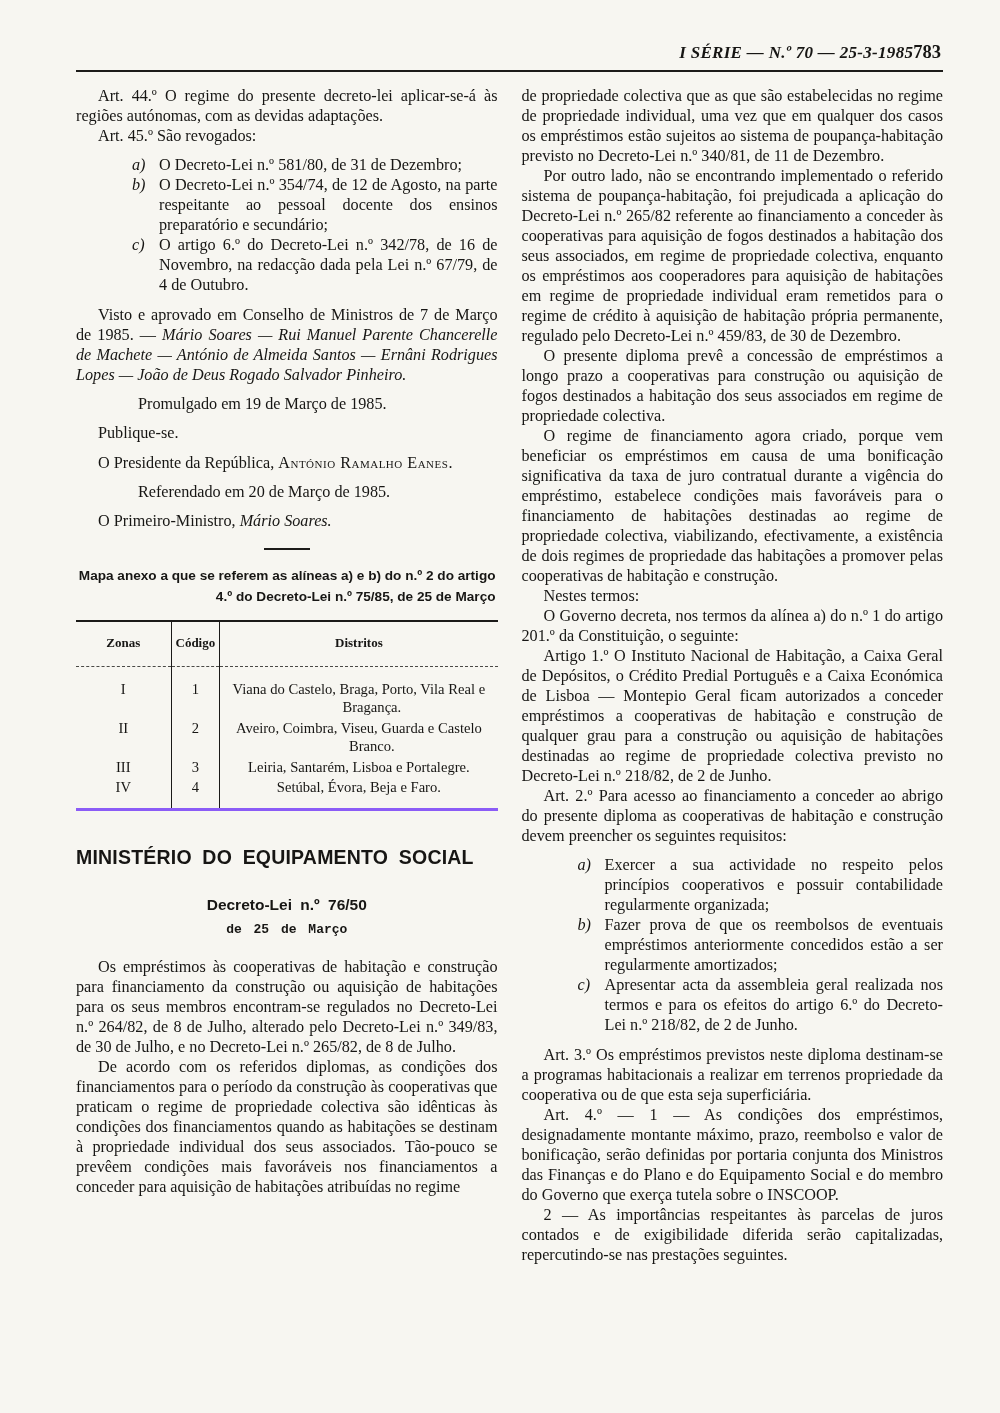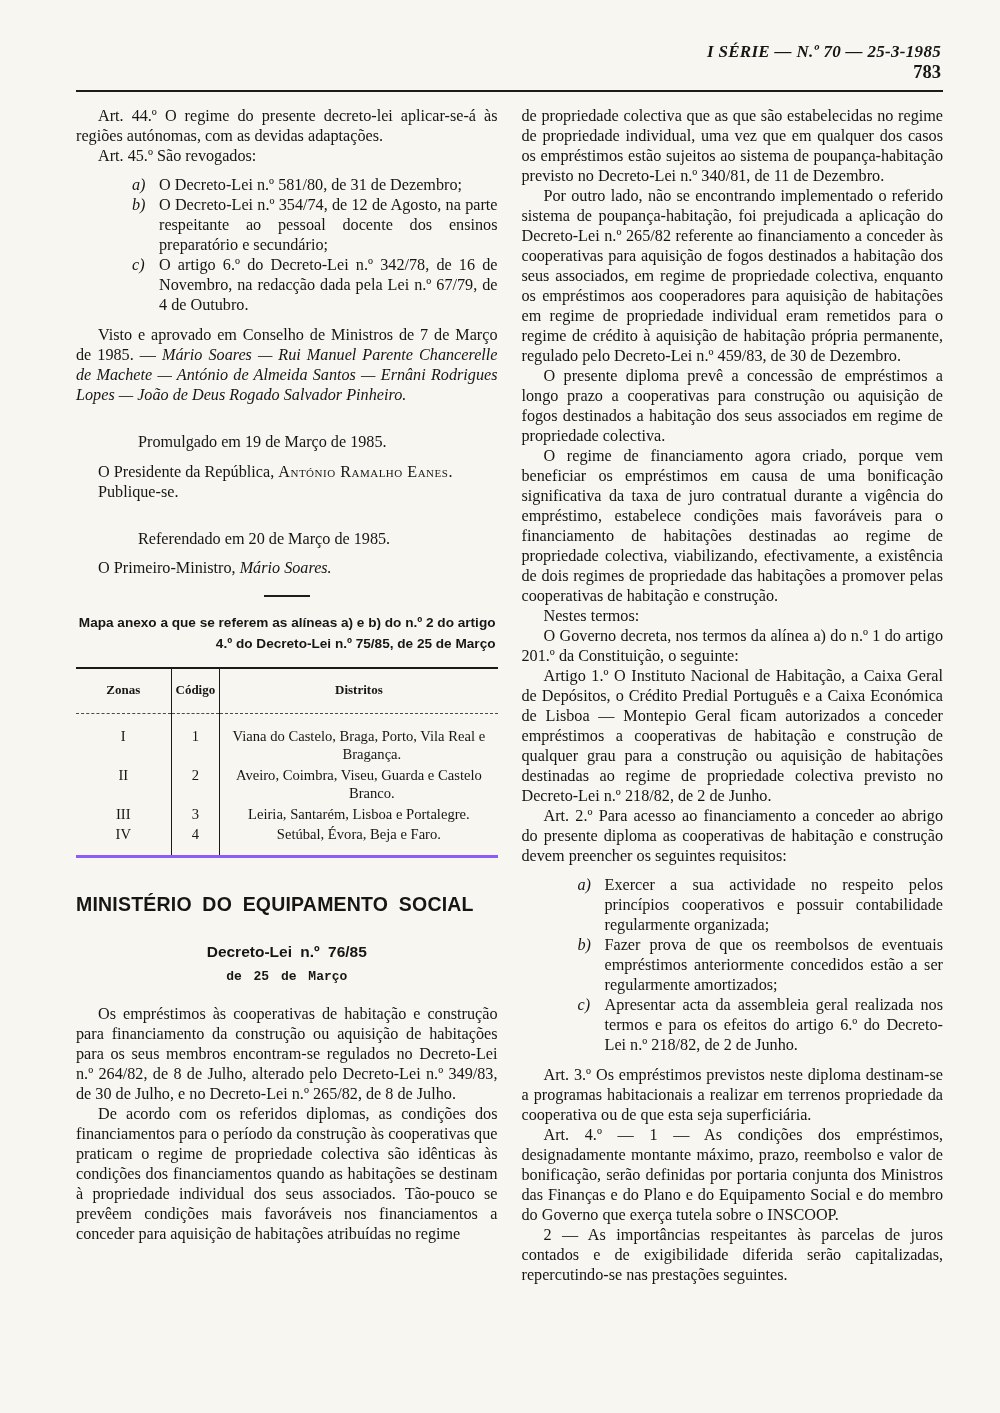--- a/index.html
+++ b/index.html
@@ -7,37 +7,37 @@
   body {
     width:1000px; height:1413px;
     background:#f7f6f1;
     font-family:"Liberation Serif", serif;
     color:#171614;
     -webkit-font-smoothing:antialiased;
   }
   .page { width:100%; height:100%; padding:42px 57px 30px 76px; overflow:hidden; }
 
   .hdr { display:flex; justify-content:flex-end; align-items:flex-end;
-         border-bottom:2px solid #1d1c1a; padding:0 2px 7px 2px;flex-direction:column; }
+         border-bottom:2px solid #1d1c1a; padding:0 2px 7px 2px; }
   .hdr .issue { font-style:italic; font-weight:bold; font-size:17px; letter-spacing:.3px; }
   .hdr .pg { font-weight:bold; font-size:18.5px; }
 
   .cols { display:flex; gap:24px; margin-top:14px; }
   .col { width:423px; font-size:16.2px; line-height:20px; text-align:justify; }
 
   .p { text-indent:22px; }
   .noind { text-indent:0; }
 
   .list { margin:9px 0 9px 56px; }
   .li { display:flex; }
   .li .lb { flex:0 0 27px; font-style:italic; }
   .li .tx { flex:1; text-align:justify; }
 
   .gap-top { margin-top:10px; }
-  .ind60 { text-indent:62px; margin-top:27px; margin-bottom:9px; }
+  .ind60 { text-indent:62px; margin-top:9px; margin-bottom:9px; }
   .names { font-style:italic; }
   .sc { font-variant:small-caps; letter-spacing:.5px; }
 
   .divider { width:46px; border-top:2px solid #1d1c1a; margin:17px auto 15px; }
 
   .map-title { font-family:"Liberation Sans", sans-serif; font-weight:bold;
                font-size:13.6px; line-height:1.55; text-align:right; text-indent:0;
                margin:0 2px 13px; }
 
   table.zones { width:100%; border-collapse:collapse;
@@ -96,26 +96,26 @@
       </div>
 
 
       <p class="p gap-top">
         <span>Visto e aprovado em Conselho de Ministros de 7 de Março de 1985. — </span>
         <span class="names">Mário Soares — Rui Manuel Parente Chancerelle de Machete — António de Almeida Santos — Ernâni Rodrigues Lopes — João de Deus Rogado Salvador Pinheiro.</span>
       </p>
 
       <p class="ind60">Promulgado em 19 de Março de 1985.</p>
 
+      <p class="p">Publique-se.</p>
+
       <p class="p gap-top">
         <span>O Presidente da República, </span>
         <span class="sc">António Ramalho Eanes.</span>
       </p>
-
-      <p class="p">Publique-se.</p>
 
       <p class="ind60">Referendado em 20 de Março de 1985.</p>
 
       <p class="p">
         <span>O Primeiro-Ministro, </span>
         <span class="names">Mário Soares.</span>
       </p>
 
       <div class="divider"></div>
 
@@ -160,21 +160,21 @@
             <td class="center">IV</td>
             <td class="center">4</td>
             <td class="distritos">
                 <div class="wrap">Setúbal, Évora, Beja e Faro.</div>
               </td>
           </tr>
         </tbody>
       </table>
 
       <h1 class="ministry">MINISTÉRIO DO EQUIPAMENTO SOCIAL</h1>
-      <h2 class="decree-no">Decreto-Lei n.º 76/85</h2>
+      <h2 class="decree-no">Decreto-Lei n.º 76/50</h2>
       <h3 class="decree-date">de 25 de Março</h3>
 
       <p class="p after-date">Os empréstimos às cooperativas de habitação e construção para financiamento da construção ou aquisição de habitações para os seus membros encontram-se regulados no Decreto-Lei n.º 264/82, de 8 de Julho, alterado pelo Decreto-Lei n.º 349/83, de 30 de Julho, e no Decreto-Lei n.º 265/82, de 8 de Julho.</p>
       <p class="p">De acordo com os referidos diplomas, as condições dos financiamentos para o período da construção às cooperativas que praticam o regime de propriedade colectiva são idênticas às condições dos financiamentos quando as habitações se destinam à propriedade individual dos seus associados. Tão-pouco se prevêem condições mais favoráveis nos financiamentos a conceder para aquisição de habitações atribuídas no regime</p>
     </div>
 
     <div class="col">
       <p class="p noind">de propriedade colectiva que as que são estabelecidas no regime de propriedade individual, uma vez que em qualquer dos casos os empréstimos estão sujeitos ao sistema de poupança-habitação previsto no Decreto-Lei n.º 340/81, de 11 de Dezembro.</p>
       <p class="p">Por outro lado, não se encontrando implementado o referido sistema de poupança-habitação, foi prejudicada a aplicação do Decreto-Lei n.º 265/82 referente ao financiamento a conceder às cooperativas para aquisição de fogos destinados a habitação dos seus associados, em regime de propriedade colectiva, enquanto os empréstimos aos cooperadores para aquisição de habitações em regime de propriedade individual eram remetidos para o regime de crédito à aquisição de habitação própria permanente, regulado pelo Decreto-Lei n.º 459/83, de 30 de Dezembro.</p>
       <p class="p">O presente diploma prevê a concessão de empréstimos a longo prazo a cooperativas para construção ou aquisição de fogos destinados a habitação dos seus associados em regime de propriedade colectiva.</p>

